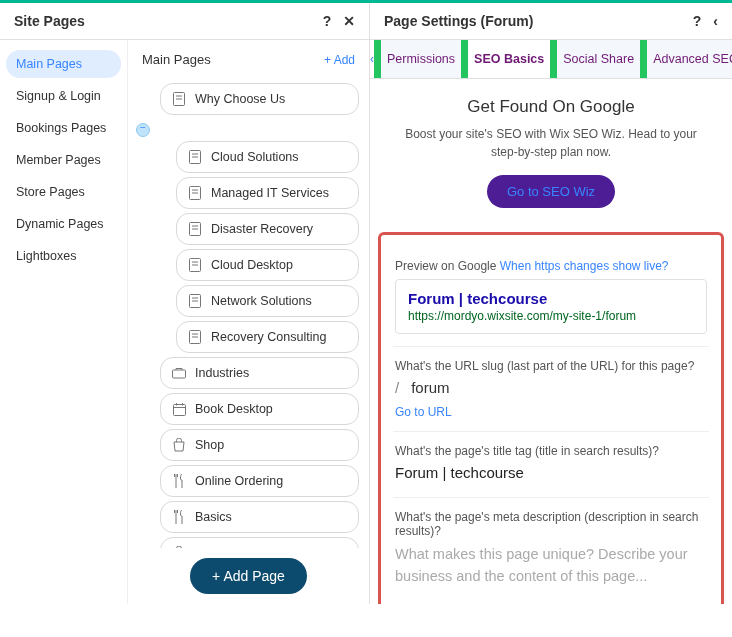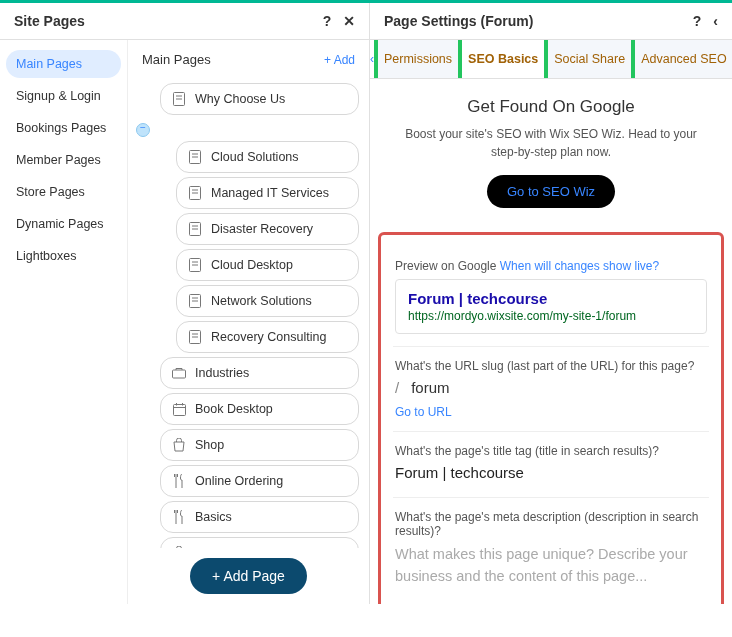--- a/index.html
+++ b/index.html
@@ -25,27 +25,27 @@
     .row.top { margin-left: 28px; }
     .treecollapse { width: 14px; height: 14px; border-radius: 50%; background: #bfe3fb; border: 1px solid #8cc8ee; margin: 4px 0 0 4px; display: inline-block; position: relative; }
     .treecollapse::after { content: "−"; position: absolute; top: -2px; left: 3px; color: #3885ff; font-size: 10px; }
     .folder-wrap { display: flex; align-items: flex-start; }
     .folder-wrap .row.folder { flex: 1; }
     .add-page-bar { padding: 10px; text-align: center; }
     .add-page-btn { background: #0c4a6e; color: #fff; border: none; border-radius: 20px; padding: 10px 22px; font-size: 14px; font-weight: 500; cursor: pointer; }
     .right-panel { flex: 1; display: flex; flex-direction: column; overflow: hidden; }
     .tabs { display: flex; align-items: stretch; border-bottom: 1px solid #e0e0e0; background: #fff; }
     .tab-back { width: 32px; display: flex; align-items: center; justify-content: center; color: #3885ff; cursor: pointer; font-size: 12px; }
-    .tab { flex: 1; text-align: center; padding: 12px 6px; font-size: 12.5px; color: #a16207; background: #f4f7fb; border-left: 4px solid #22c55e; cursor: pointer; white-space: nowrap; }
+    .tab { flex: 1; text-align: center; padding: 12px 6px; font-size: 12.5px; color: #701a75; background: #f4f7fb; border-left: 7px solid #22c55e; cursor: pointer; white-space: nowrap; }
     .tab.active { background: #fff; font-weight: 700; }
     .rp-body { flex: 1; overflow-y: auto; }
     .hero { text-align: center; padding: 18px 24px 14px; }
     .hero h2 { font-size: 17px; font-weight: 500; margin-bottom: 8px; }
     .hero p { font-size: 12px; color: #555; line-height: 1.5; }
-    .hero-btn { display: inline-block; margin-top: 14px; background: #000000; color: #3885ff; border: none; border-radius: 20px; padding: 9px 20px; font-size: 13px; cursor: pointer; }
+    .hero-btn { display: inline-block; margin-top: 14px; background: #4c1d95; color: #3885ff; border: none; border-radius: 20px; padding: 9px 20px; font-size: 13px; cursor: pointer; }
     .redbox { border: 3px solid #d9534f; border-radius: 6px; margin: 10px 8px; padding: 12px 12px 14px; }
     .sect { border-top: 1px solid #eee; padding: 12px 2px; }
     .sect:first-child { border-top: none; }
     .sect-lbl { font-size: 12px; color: #555; margin-bottom: 6px; }
     .link { color: #3885ff; cursor: pointer; }
     .google-prev { border: 1px solid #e0e0e0; border-radius: 4px; padding: 10px 12px; margin-top: 6px; }
     .g-title { color: #1a0dab; font-size: 15px; font-weight: 600; }
     .g-url { color: #006621; font-size: 12px; margin-top: 2px; }
     .valrow { display: flex; align-items: baseline; gap: 12px; font-size: 15px; margin: 4px 0 8px; }
     .valrow .slash { color: #888; }
@@ -236,21 +236,21 @@
     <div class="rp-body">
       <div class="hero">
         <h2>Get Found On Google</h2>
         <p>Boost your site's SEO with Wix SEO Wiz. Head to your step-by-step plan now.</p>
         <button class="hero-btn">Go to SEO Wiz</button>
       </div>
       <div class="redbox">
         <div class="sect">
           <div class="sect-lbl">
             <span>Preview on Google</span>
-            <span class="link">When will changes show live?</span>
+            <span class="link">When https changes show live?</span>
           </div>
           <div class="google-prev">
             <div class="g-title">Forum | techcourse</div>
             <div class="g-url">https://mordyo.wixsite.com/my-site-1/forum</div>
           </div>
         </div>
         <div class="sect">
           <div class="sect-lbl">What's the URL slug (last part of the URL) for this page?</div>
           <div class="valrow">
             <span class="slash">/</span>

